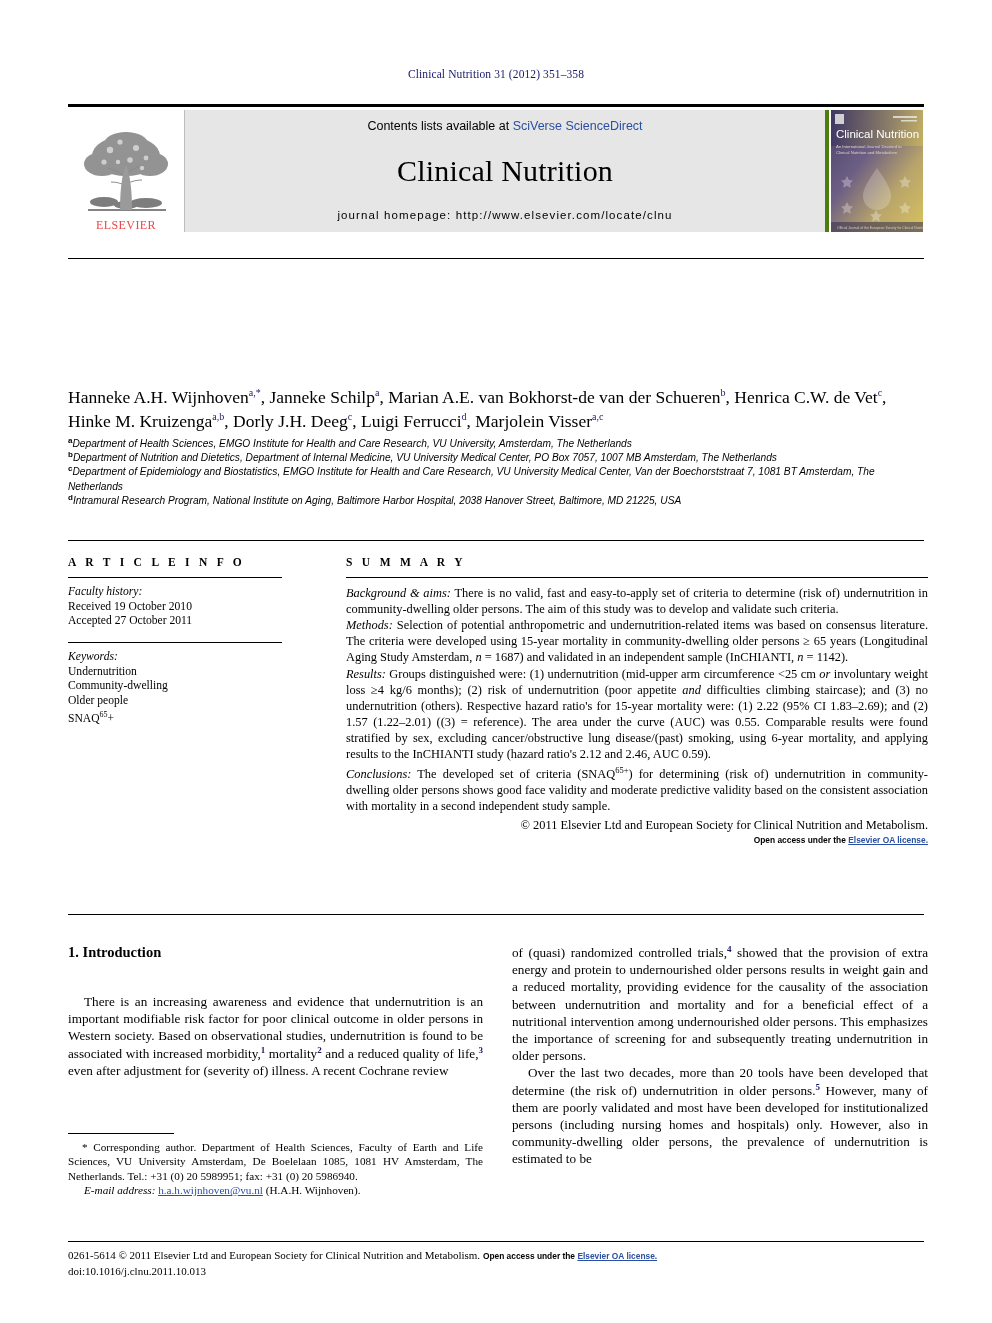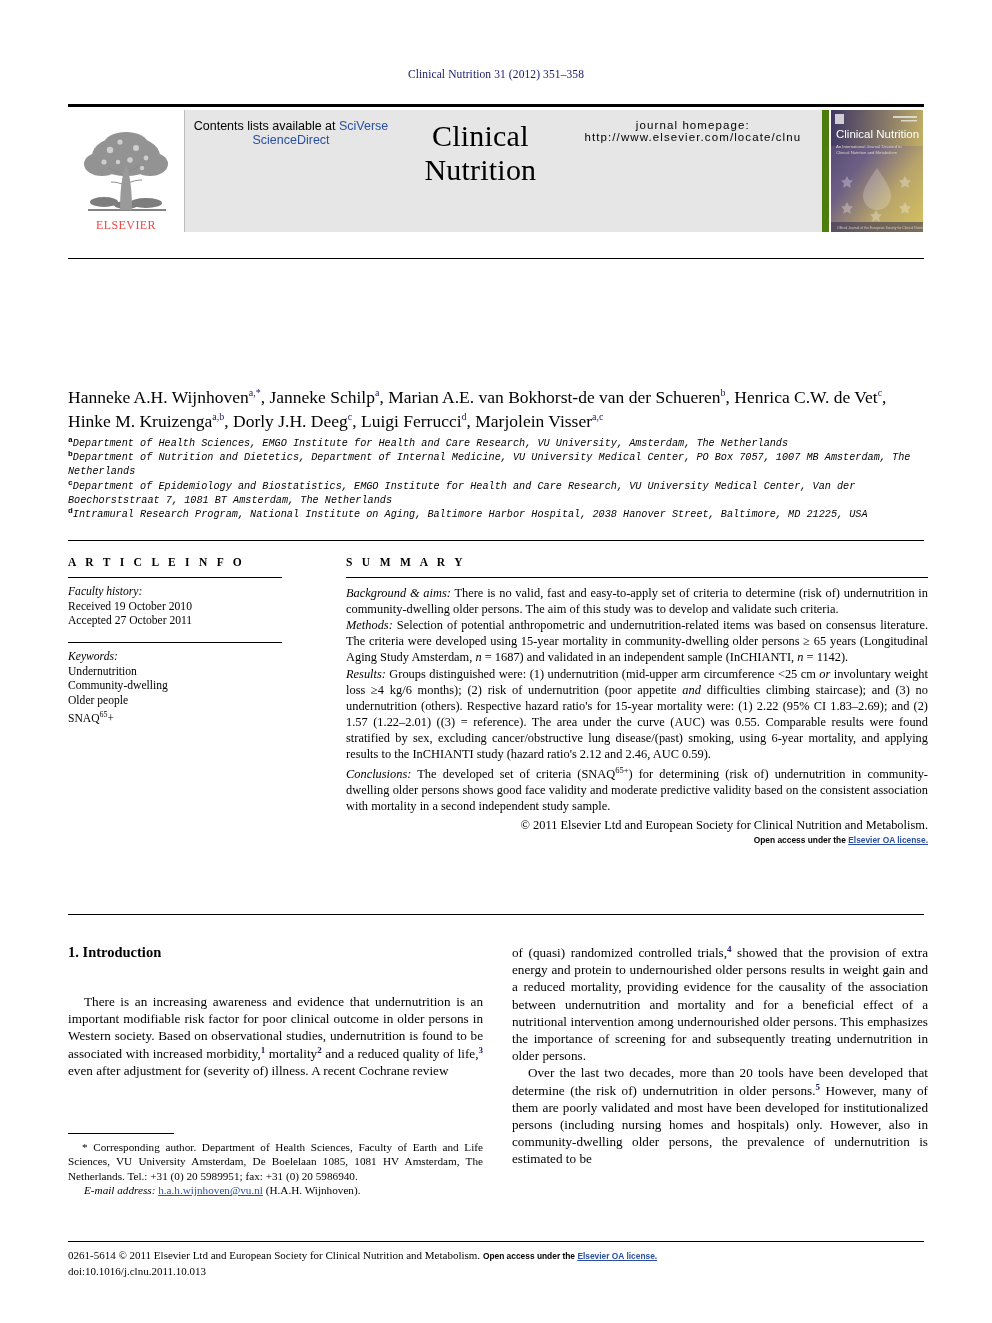--- a/index.html
+++ b/index.html
@@ -70,23 +70,23 @@
     color: #ef4444;
     letter-spacing: 0.4px;
     line-height: 1;
     margin-top: 1px;
     margin-bottom: 1px;
   }
   .journal-band {
     flex: 1;
     background: #e6e6e6;
     border-left: 1px solid #bdbdbd;
-    border-right: 7px solid #4d7c0f;
+    border-right: 4px solid #4d7c0f;
     display: flex;
-    flex-direction: row;
+    flex-direction: column;
     justify-content: space-between;
     padding: 9px 0 11px 0;
     text-align: center;
   }
   .contents-line {
     font-family: "Liberation Sans", sans-serif;
     font-size: 12.5px;
     color: #000;
   }
   .contents-line .sd {
@@ -150,21 +150,21 @@
     font-size: 10px;
     color: #19196b;
     vertical-align: super;
     line-height: 0;
   }
   .affiliations {
     position: absolute;
     left: 68px;
     top: 437px;
     width: 862px;
-    font-family: Liberation Mono, monospace;
+    font-family: Liberation Sans, sans-serif;
     font-style: italic;
     font-size: 10.2px;
     line-height: 14.2px;
     color: #000;
   }
   .affiliations sup {
     font-size: 8px;
     vertical-align: super;
     line-height: 0;
     font-style: normal;

